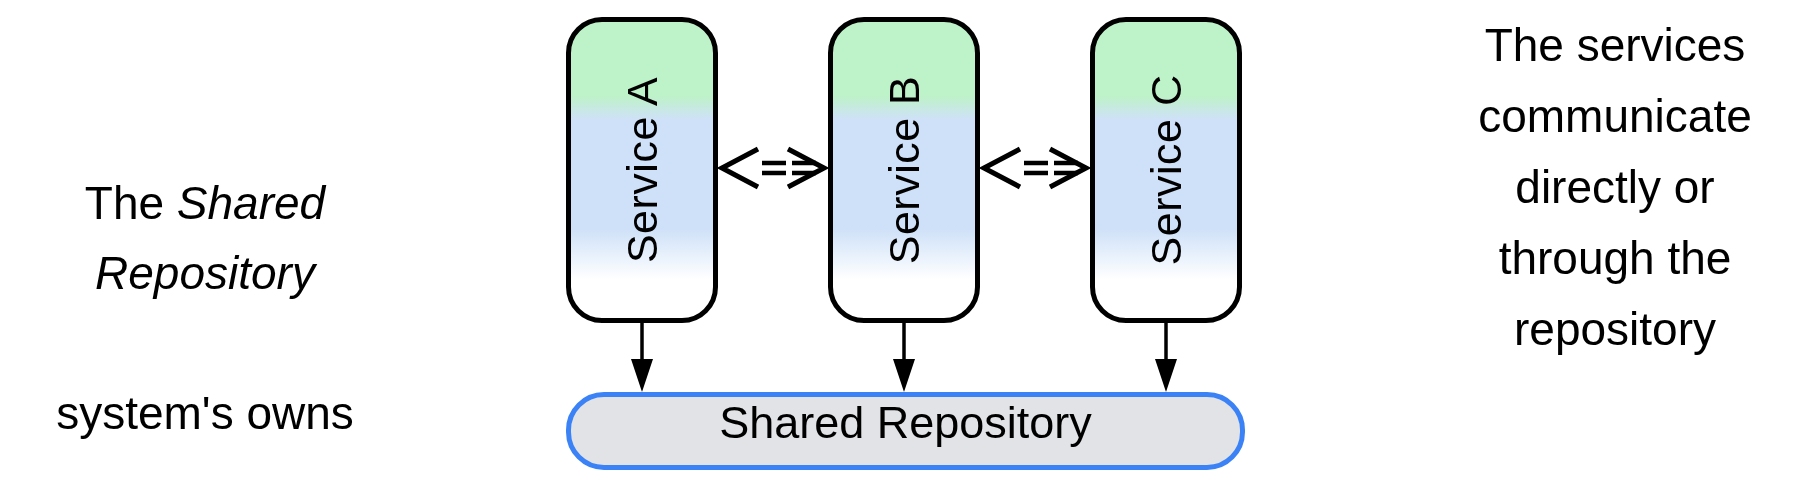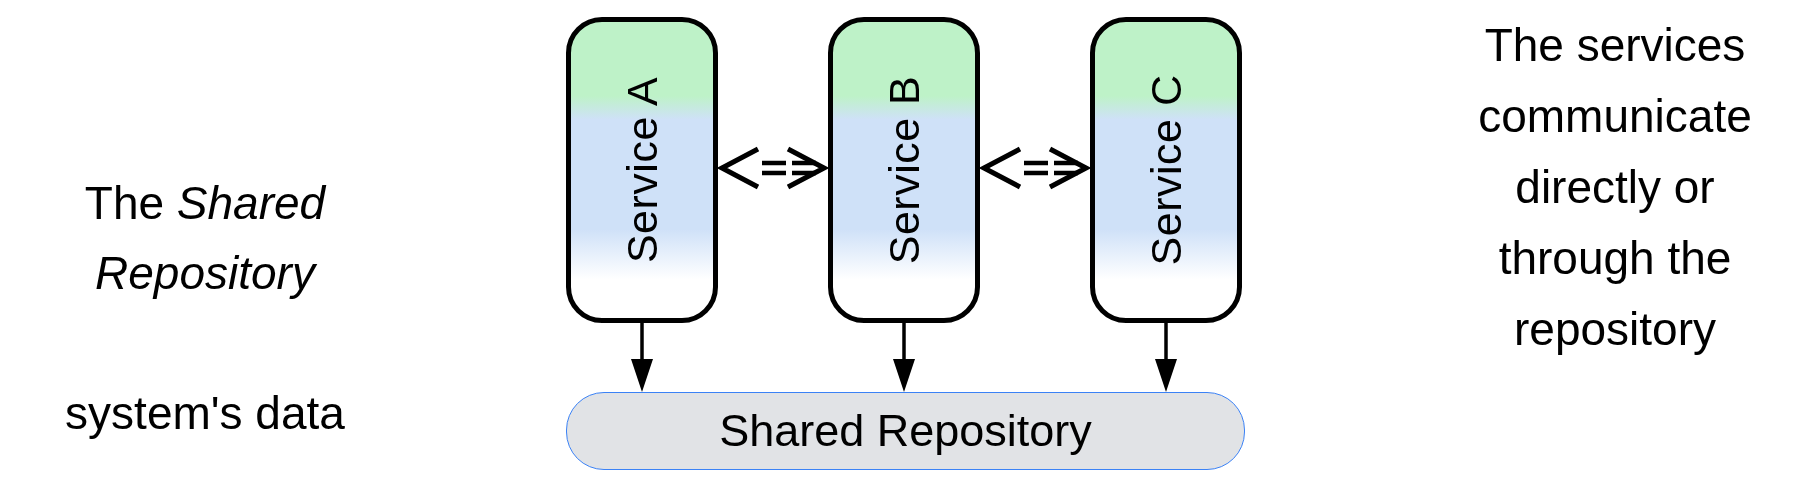--- a/index.html
+++ b/index.html
@@ -58,40 +58,40 @@
   .v-arrow-1 { left: 629px; }
   .v-arrow-2 { left: 891px; }
   .v-arrow-3 { left: 1153px; }
 
   
   .repository {
     position: absolute;
     left: 566px; top: 392px;
     width: 679px; height: 78px;
     box-sizing: border-box;
-    border: 1px solid #3b82f6;
+    border: 5px solid #3b82f6;
     border-radius: 38px;
     background: #e1e3e6;
     display: flex;
-    align-items: center;
+    align-items: flex-start;
     justify-content: center;
   }
   .repository-label { font-size: 45px; }
 </style>
 </head>
 <body>
 
 <div class="canvas">
 
   <div class="note note-left">
     <span>The</span>
     <i>Shared</i><br>
     <i>Repository</i><br>
     <br>
-    <span>system's data</span>
+    <span>system's owns</span>
   </div>
 
   <div class="note note-right">
     <div>The services</div>
     <div>communicate</div>
     <div>directly or</div>
     <div>through the</div>
     <div>repository</div>
   </div>
 

